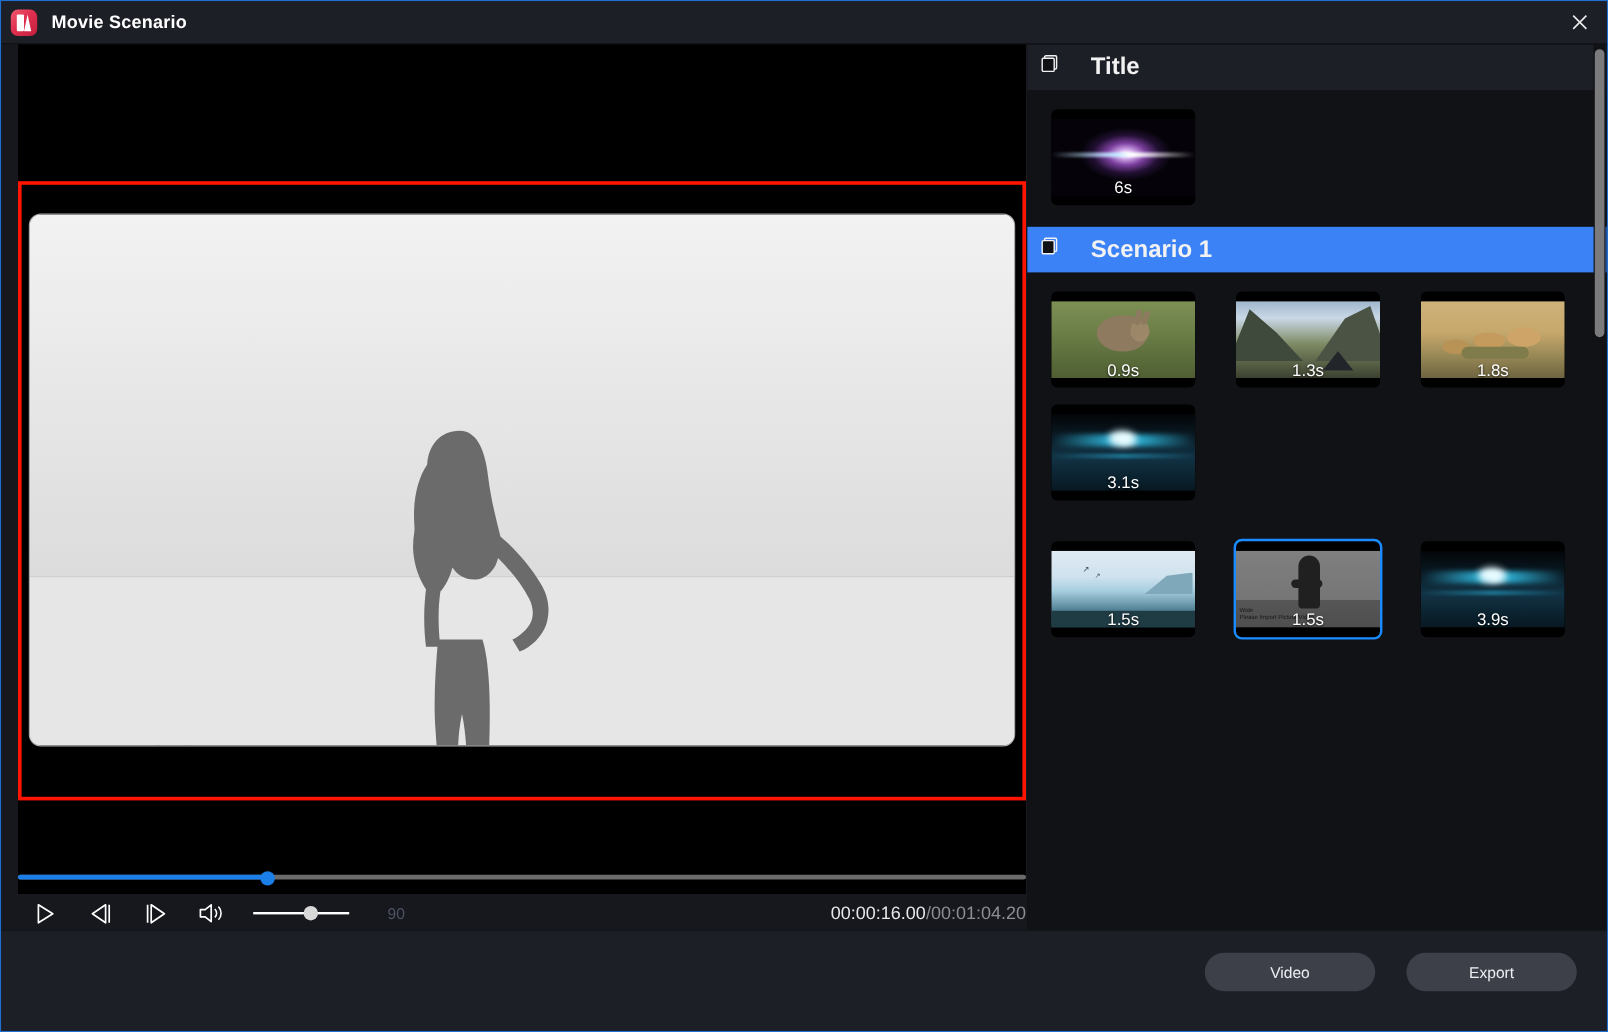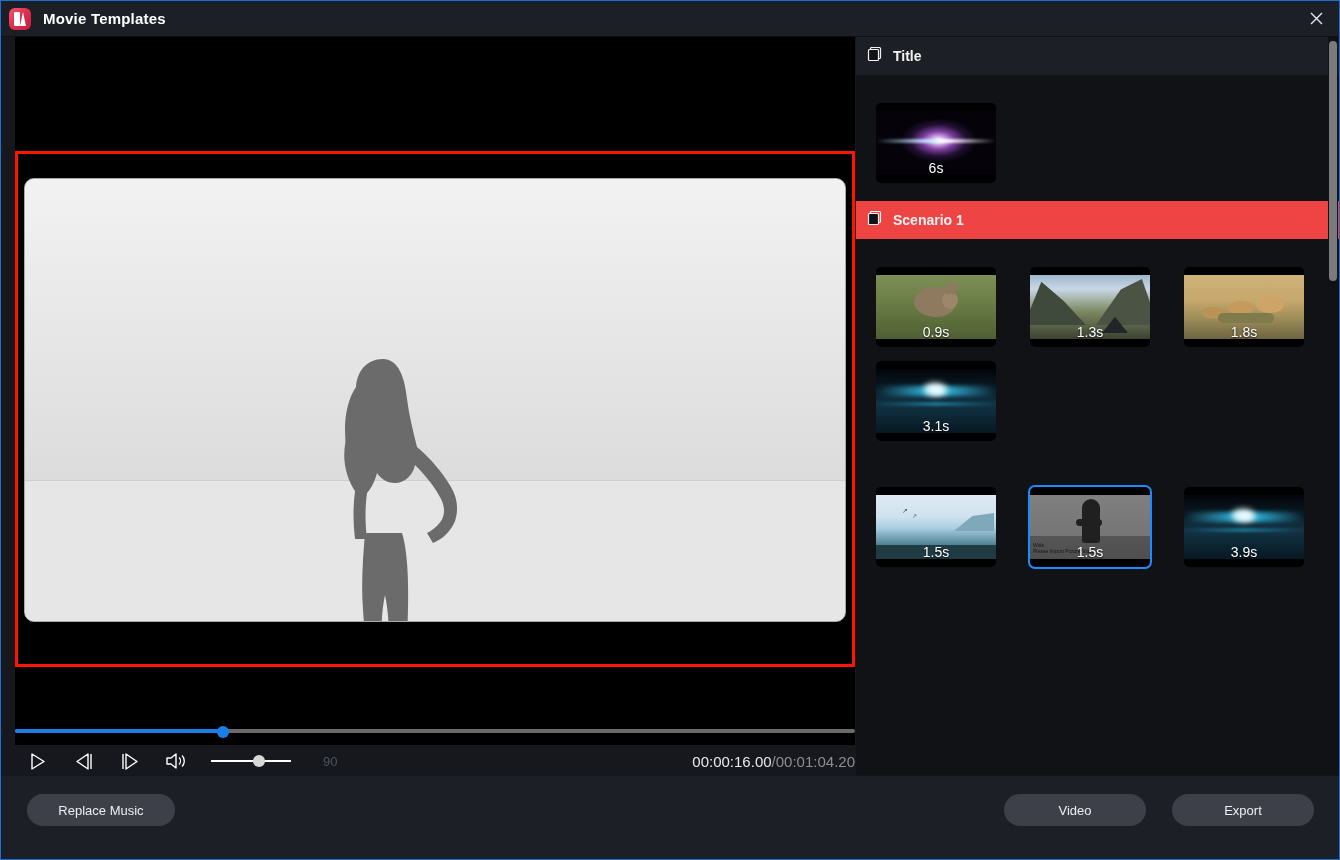--- a/index.html
+++ b/index.html
@@ -131,28 +131,28 @@
   .right-col {
     position: absolute; left: 855px; top: 36px;
     width: 483px; height: 738px;
     background: #111216;
     overflow: hidden;
   }
   .group-head {
     height: 38px; display: flex; align-items: center;
     padding-left: 10px; background: #1d1f26;
   }
-  .group-head.dark { background: #ef4444; }
+  .group-head.dark { background: #3b82f6; }
   .group-head .g-label {
-    margin-left: 10px; color: #f2f2f3;
-    font-size: 14px; font-weight: bold;
+    margin-left: 26px; color: #f2f2f3;
+    font-size: 20px; font-weight: bold;
   }
   .thumb-grid {
     display: flex; flex-wrap: wrap; gap: 14px 34px;
-    padding: 28px 0 18px 20px;
+    padding: 16px 0 18px 20px;
   }
   .thumb {
     position: relative; width: 120px; height: 80px;
     border-radius: 5px; overflow: hidden; background: #000;
     flex: none;
   }
   .thumb.selected { outline: 2px solid #1a8cff; outline-offset: 0; }
   .thumb .inner {
     position: absolute; left: 0; top: 8px; width: 120px; height: 64px;
     overflow: hidden;
@@ -198,21 +198,21 @@
 </head>
 <body>
 
 <div class="window">
 
   <div class="titlebar">
     <div class="app-logo">
       <div class="film"></div>
         <div class="peak"></div>
     </div>
-    <div class="app-title">Movie Templates</div>
+    <div class="app-title">Movie Scenario</div>
     <div class="close-btn">
       <svg width="13" height="13" viewBox="0 0 13 13">
           <path d="M1 1 L12 12 M12 1 L1 12" stroke="#e8e8ea" stroke-width="1.4" fill="none"></path>
         </svg>
     </div>
   </div>
 
   <div class="left-col">
     <div class="stage"></div>
 
@@ -387,18 +387,17 @@
             <div class="dur">3.9s</div>
           </div>
         </div>
       </div>
   </div>
   <div class="scrollbar">
     <div class="scroll-thumb"></div>
   </div>
 
   <div class="footer">
-    <div class="btn btn-replace">Replace Music</div>
     <div class="btn btn-back">Video</div>
     <div class="btn btn-export">Export</div>
   </div>
 
 </div>
 
 </body></html>

